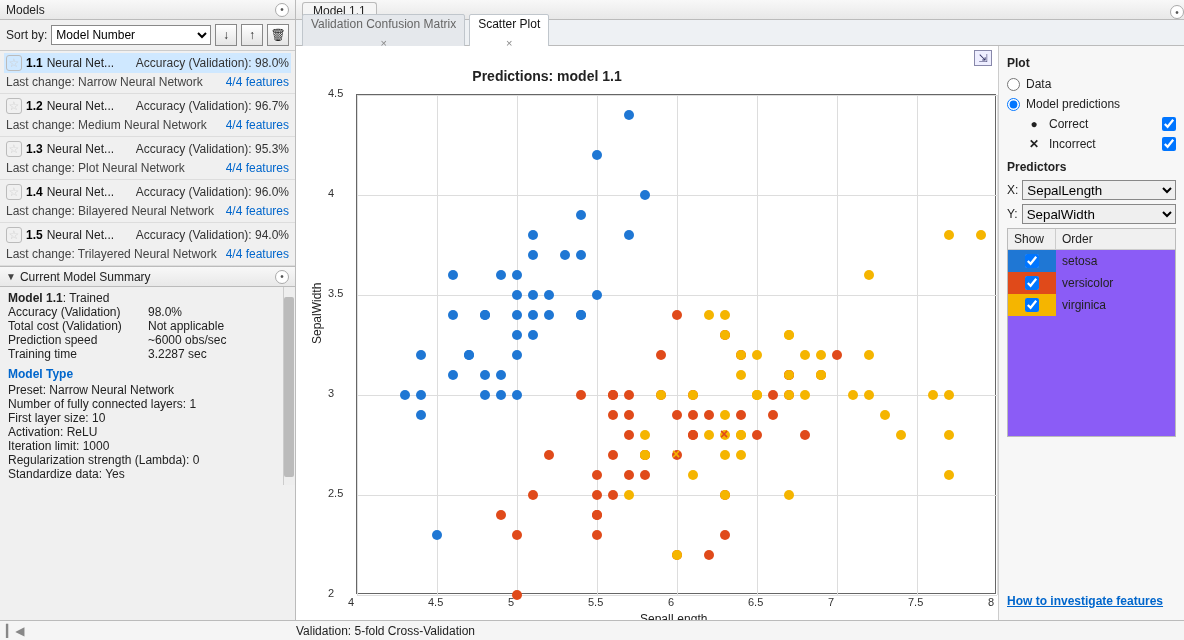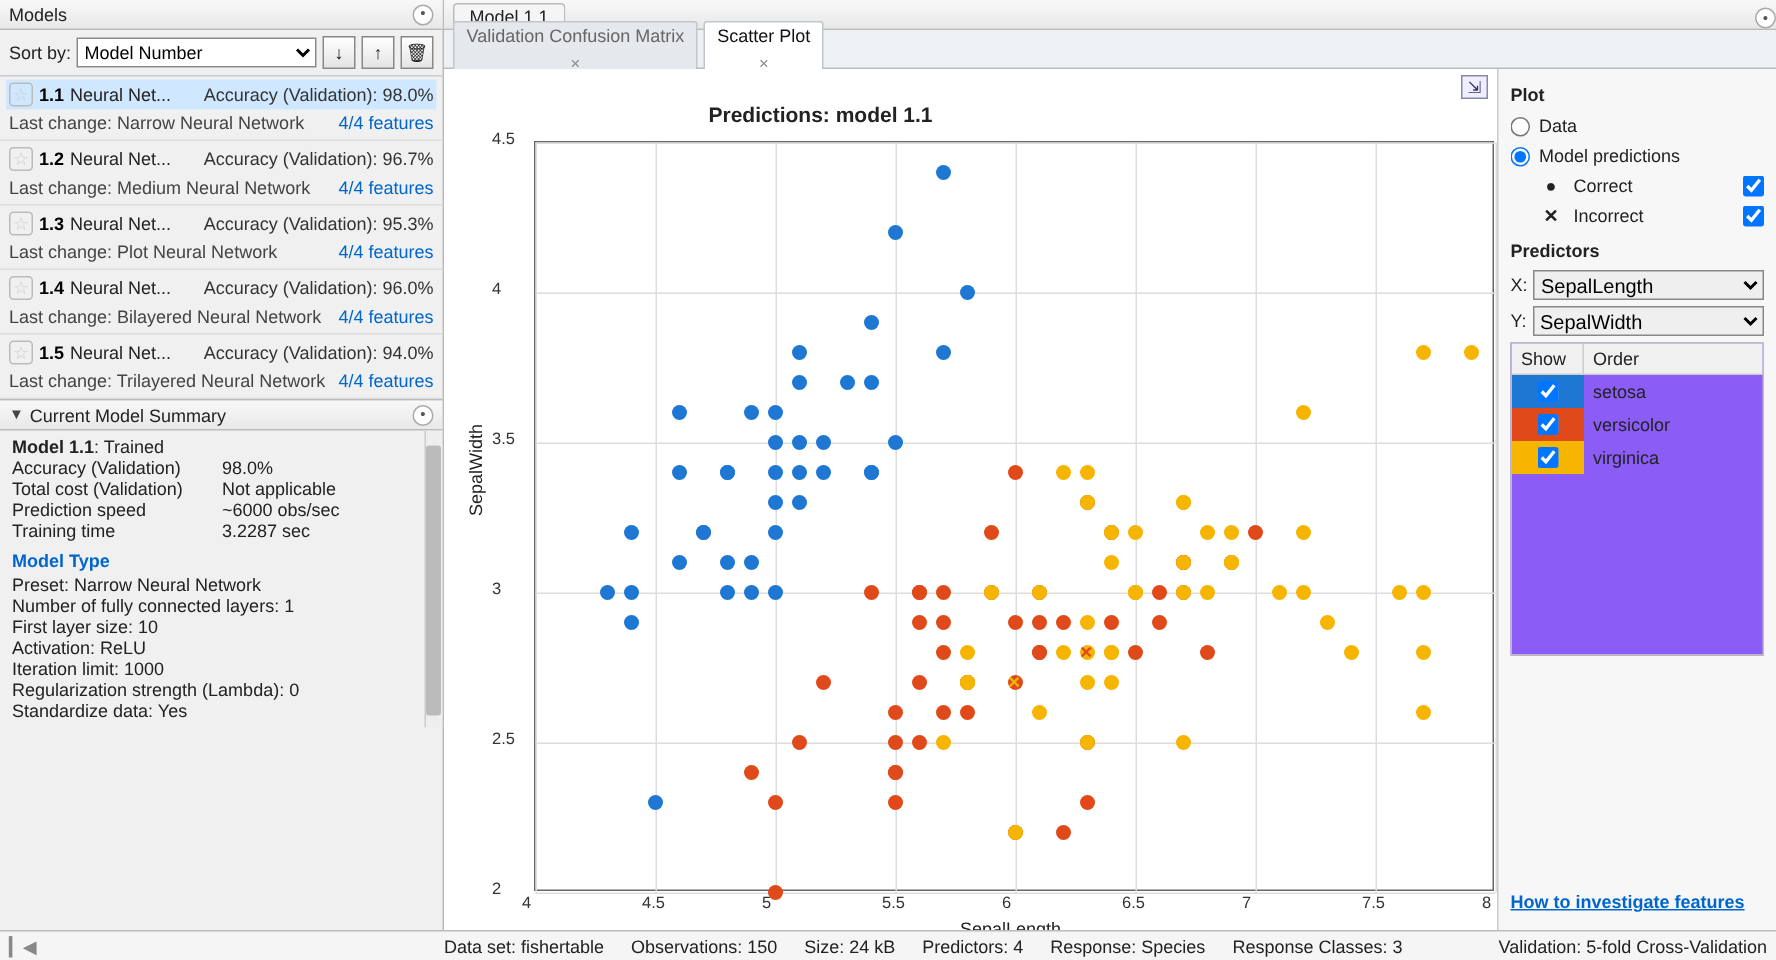--- a/index.html
+++ b/index.html
@@ -571,22 +571,14 @@
         <a class="link" href="#">How to investigate features</a>
       </div>
     </div>
   </div>
 </div>
 
 <div class="statusbar">
   <div class="nav">
     <span>▎◀</span>
   </div>
-  <div class="info">
-    <span class="val">Data set: fishertable</span>
-    <span class="val">Observations: 150</span>
-    <span class="val">Size: 24 kB</span>
-    <span class="val">Predictors: 4</span>
-    <span class="val">Response: Species</span>
-    <span class="val">Response Classes: 3</span>
-  </div>
   <span class="val">Validation: 5-fold Cross-Validation</span>
 </div>
 
 </body></html>

